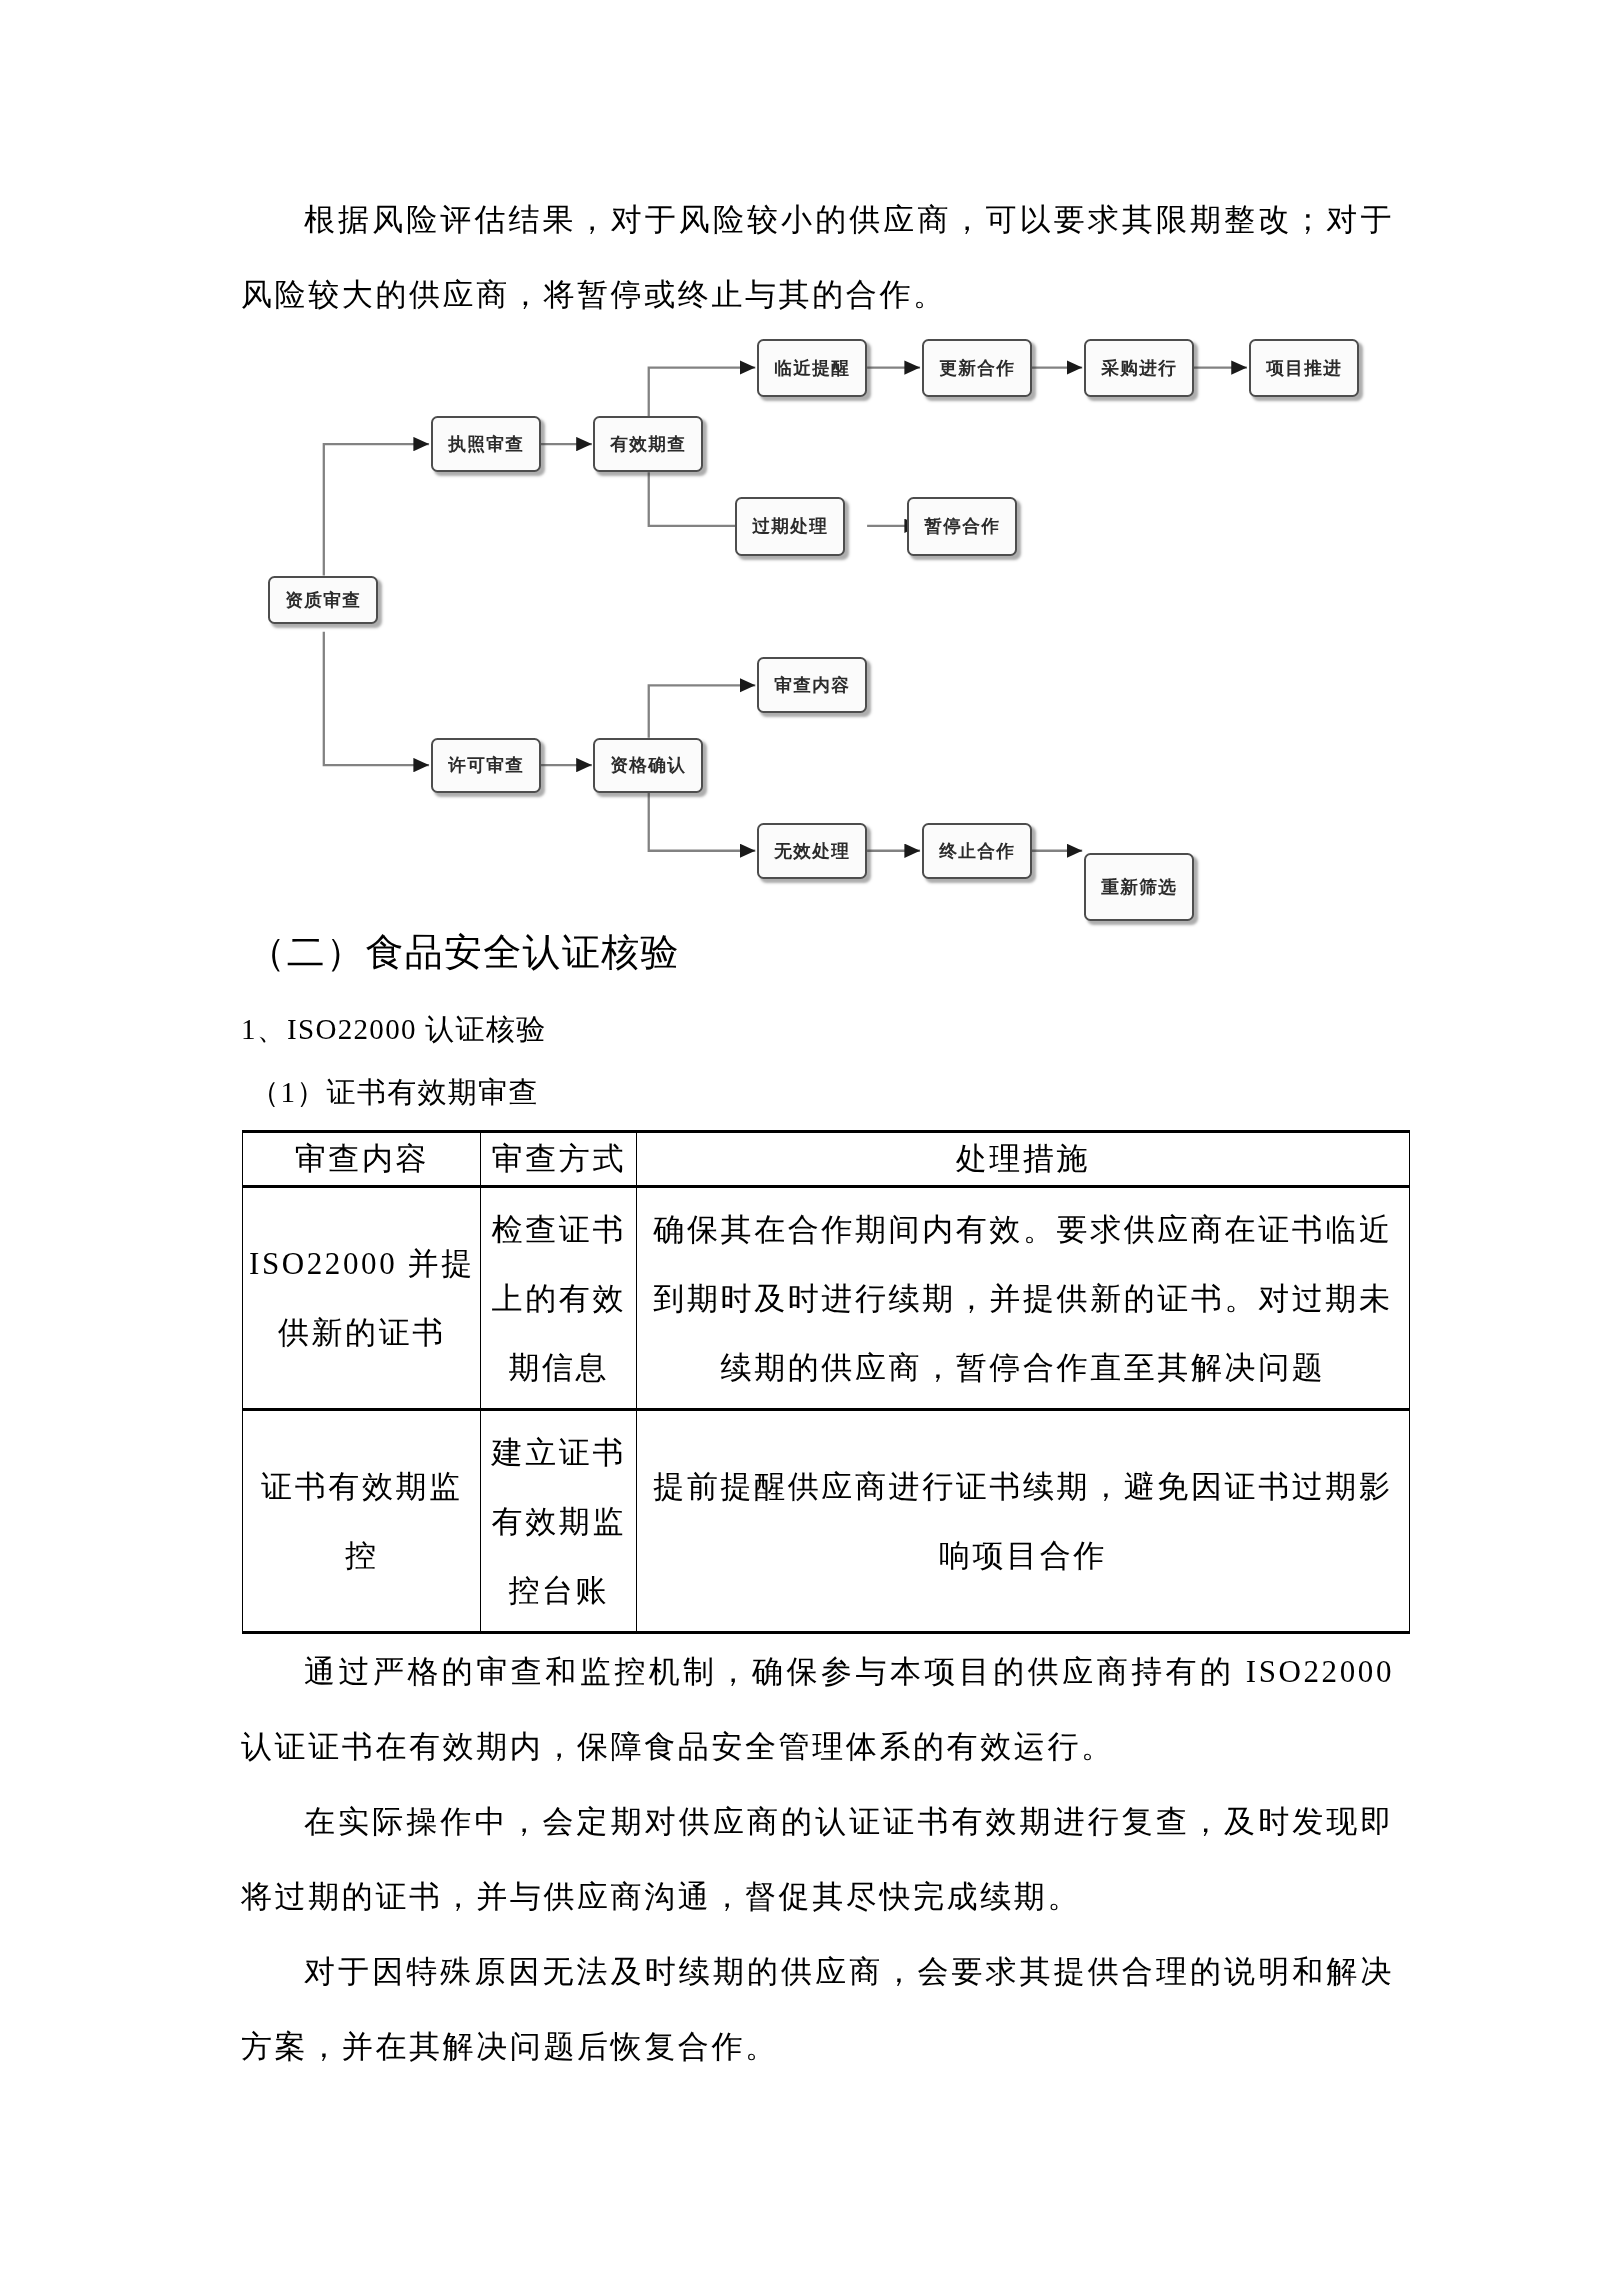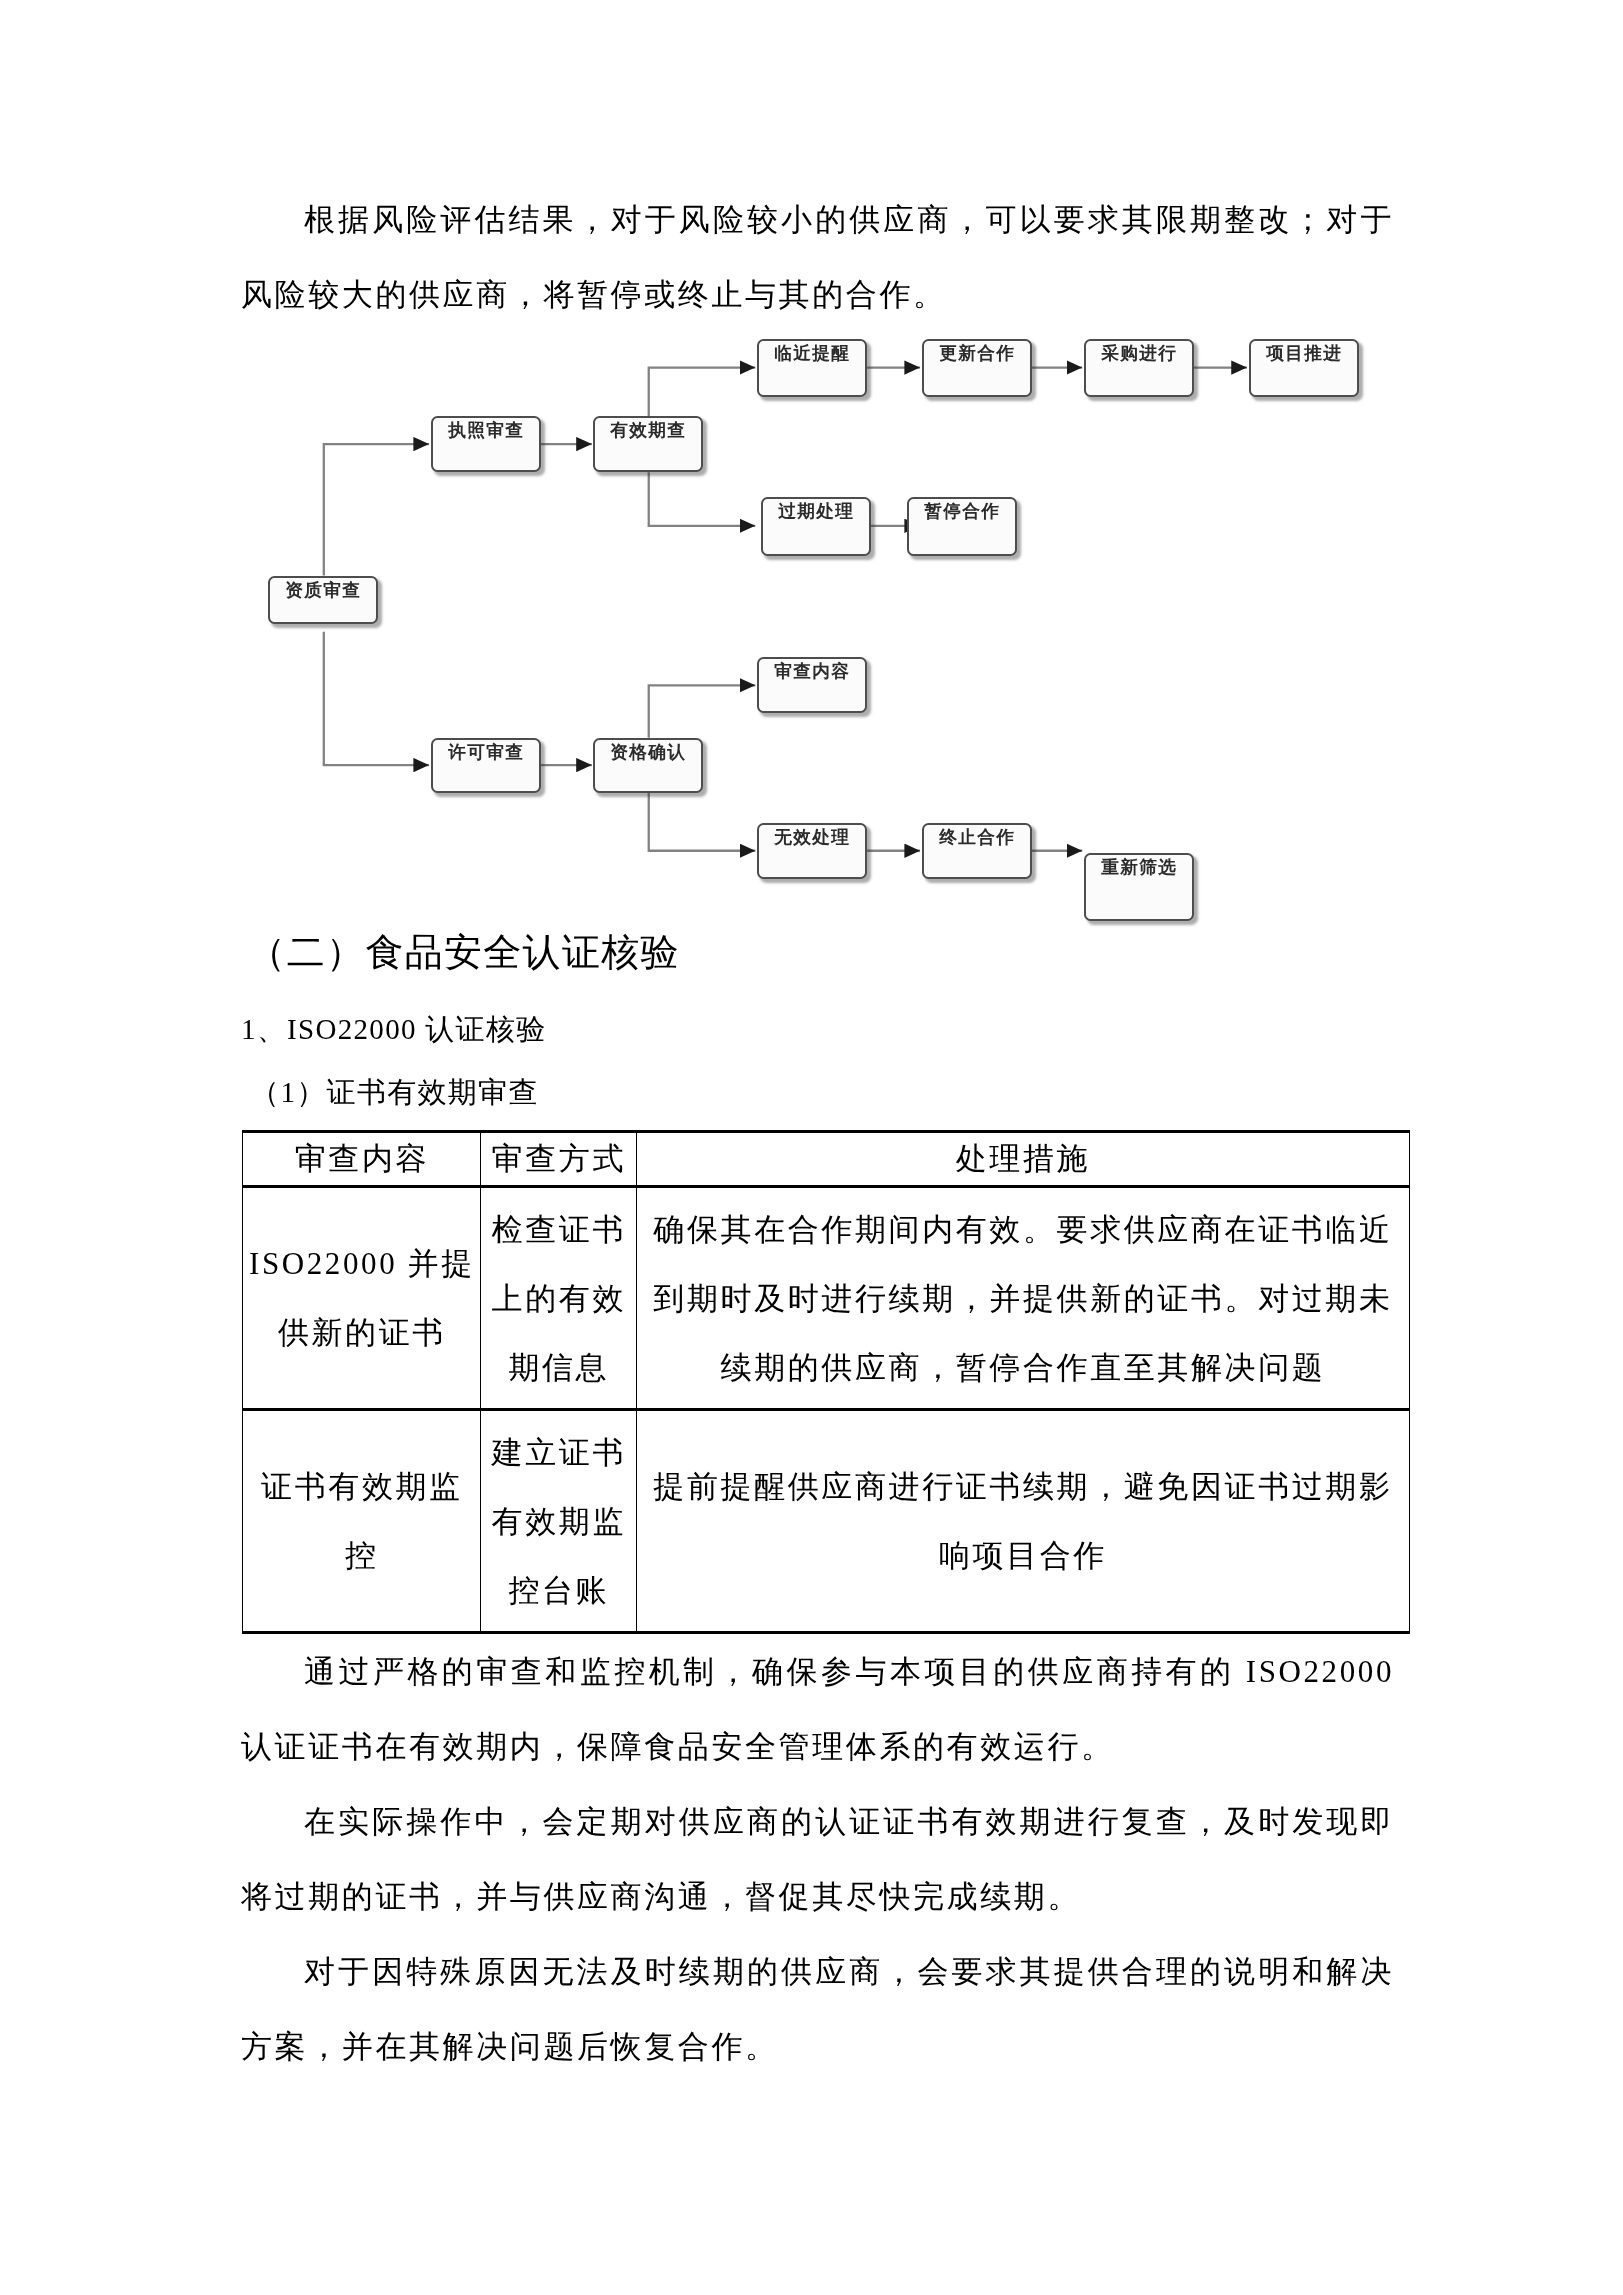--- a/index.html
+++ b/index.html
@@ -38,21 +38,21 @@
   .flowchart svg { position: absolute; left: 0; top: 0; }
   .fc-node {
     position: absolute;
     width: 110px;
     box-sizing: border-box;
     background: #fbfbfb;
     border: 2px solid #4d4d4d;
     border-radius: 6.5px;
     box-shadow: 3.3px 3.3px 2.6px rgba(40,40,40,0.38);
     display: flex;
-    align-items: flex-start;
+    align-items: center;
     justify-content: center;
     font-family: "Liberation Sans", "DejaVu Sans", sans-serif;
     font-weight: bold;
     font-size: 17.7px;
     letter-spacing: 1.3px;
     color: #2b2b2b;
   }
 
   
   h2.section-heading {
@@ -148,21 +148,21 @@
         </div>
       <div class="fc-node" style="left:693px;top:9.8px;height:58px">
           <span>更新合作</span>
         </div>
       <div class="fc-node" style="left:855px;top:9.8px;height:58px">
           <span>采购进行</span>
         </div>
       <div class="fc-node" style="left:1020px;top:9.8px;height:58px">
           <span>项目推进</span>
         </div>
-      <div class="fc-node" style="left:532px;top:168px;height:59px">
+      <div class="fc-node" style="left:506px;top:168px;height:59px">
           <span>过期处理</span>
         </div>
       <div class="fc-node" style="left:678px;top:168px;height:59px">
           <span>暂停合作</span>
         </div>
       <div class="fc-node" style="left:528px;top:328px;height:56px">
           <span>审查内容</span>
         </div>
       <div class="fc-node" style="left:528px;top:494px;height:56px">
           <span>无效处理</span>

